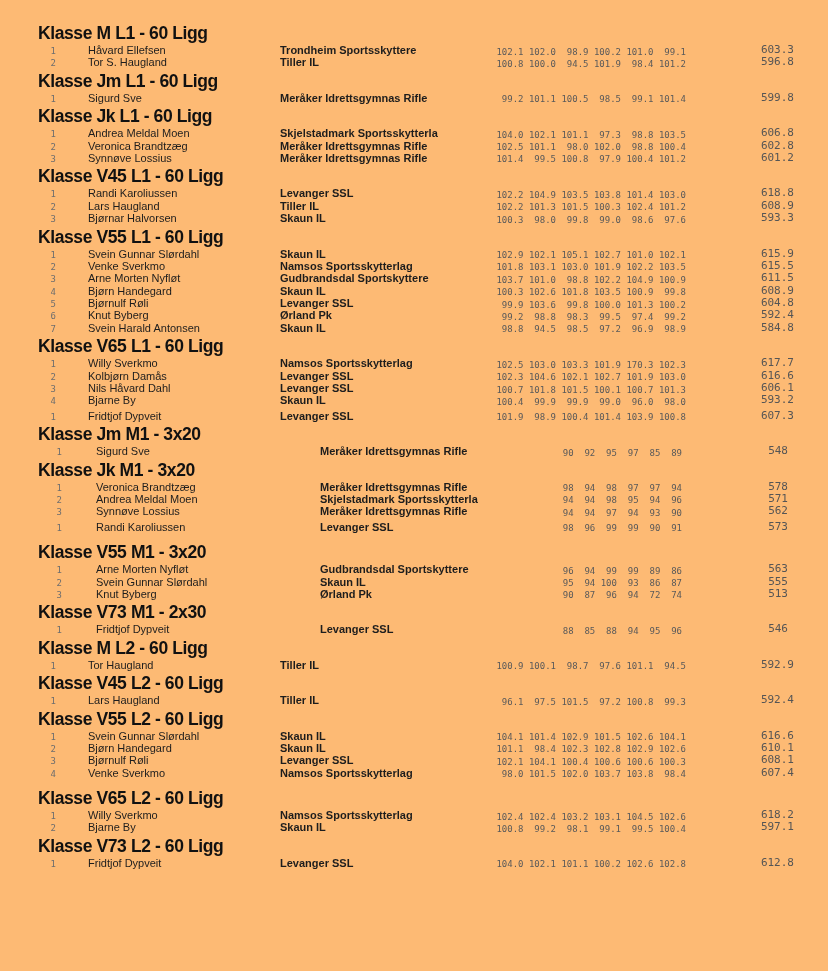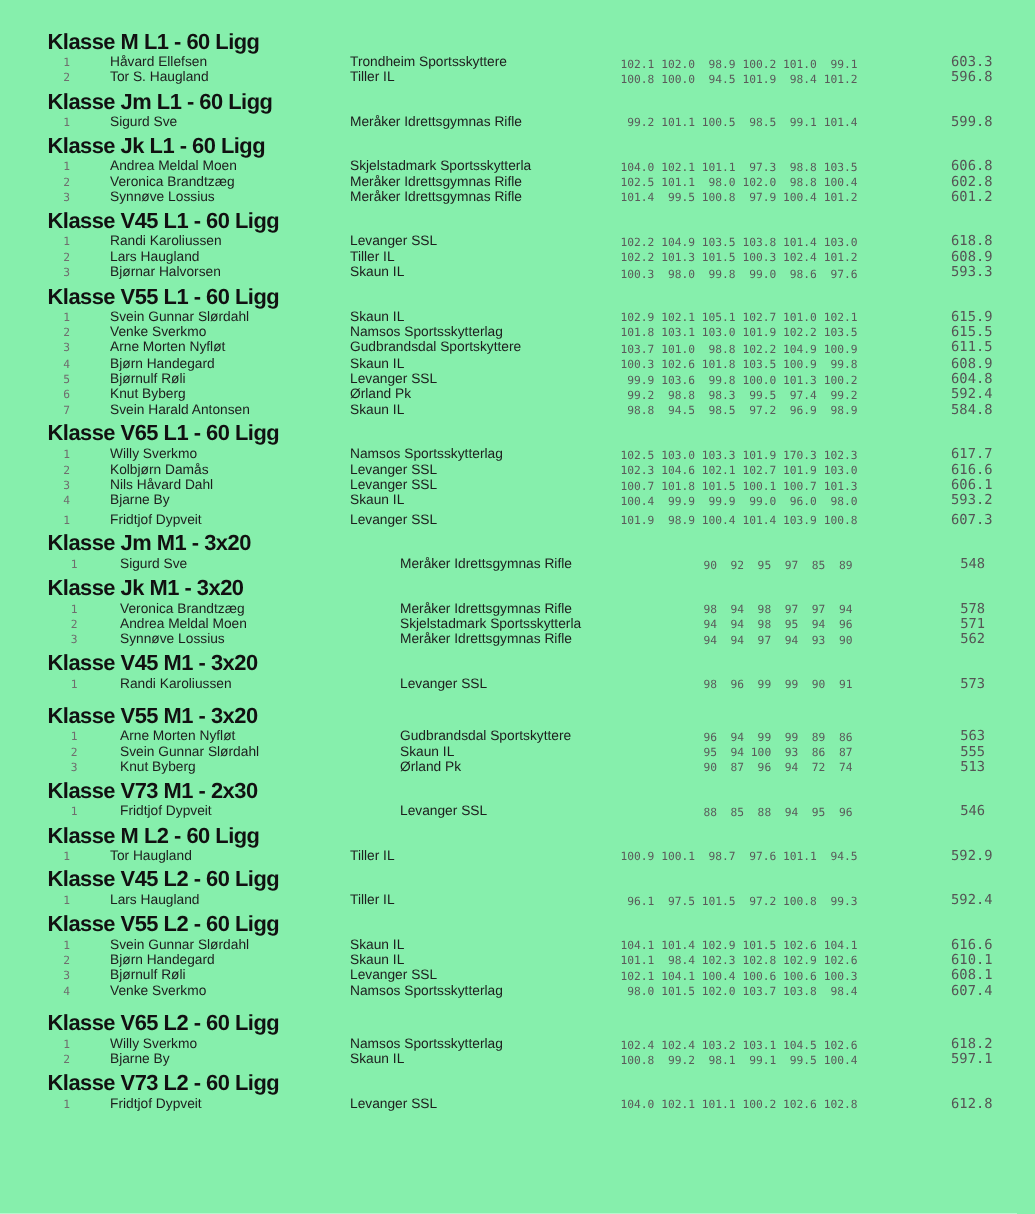--- a/index.html
+++ b/index.html
@@ -3,40 +3,40 @@
 <meta charset="utf-8">
 <style>
   html,body{margin:0;padding:0;background:#ffffff;}
   body{width:828px;height:971px;font-family:"Liberation Sans",sans-serif;}
   #page{
     position:relative;
     width:828px;height:971px;
     box-sizing:border-box;
     padding-top:24px;
     overflow:hidden;
-    background:#86efac;
+    background:#fdba74;
   }
   .class-section{margin-top:3px;}
   .class-section.extra-gap{margin-top:10px;}
   .class-section:first-child{margin-top:0;}
   .class-heading{
     margin:0 0 2px 38px;
     font-size:17.5px;
     line-height:18px;
     font-weight:700;
     letter-spacing:-0.4px;
     color:#111111;
   }
   .row{position:relative;height:12.4px;font-size:11px;line-height:12px;color:#1d1d1d;}
   .rank{
     position:absolute;left:38px;top:1px;width:18px;text-align:right;
     font-family:"DejaVu Sans Mono",monospace;font-size:9px;color:#6e6e6e;
   }
   .name{position:absolute;left:72px;top:0;white-space:nowrap;padding-left:16px;}
-  .club{position:absolute;left:280px;top:0;white-space:nowrap;}
+  .club{position:absolute;left:280px;top:0;white-space:nowrap;font-weight:bold;}
   .scores{
     position:absolute;right:142px;top:1.5px;white-space:nowrap;
     font-family:"DejaVu Sans Mono",monospace;font-size:9px;color:#5a5a5a;
   }
   .scores .s{display:inline-block;width:32.5px;text-align:right;}
   .total{
     position:absolute;right:34px;top:0;
     font-family:"DejaVu Sans Mono",monospace;font-size:11px;color:#555555;
   }
   
@@ -246,21 +246,20 @@
       </div>
       <div class="row">
         <span class="rank">3</span>
         <span class="name">Synnøve Lossius</span>
         <span class="club">Meråker Idrettsgymnas Rifle</span>
         <span class="scores"><span class="s">94</span><span class="s">94</span><span class="s">97</span><span class="s">94</span><span class="s">93</span><span class="s">90</span></span>
         <span class="total">562</span>
       </div>
     </section>
     <section class="class-section fmt-M">
-      <h2 class="class-heading">Klasse V45 M1 - 3x20</h2>
       <div class="row">
         <span class="rank">1</span>
         <span class="name">Randi Karoliussen</span>
         <span class="club">Levanger SSL</span>
         <span class="scores"><span class="s">98</span><span class="s">96</span><span class="s">99</span><span class="s">99</span><span class="s">90</span><span class="s">91</span></span>
         <span class="total">573</span>
       </div>
     </section>
     <section class="class-section fmt-M extra-gap">
       <h2 class="class-heading">Klasse V55 M1 - 3x20</h2>

